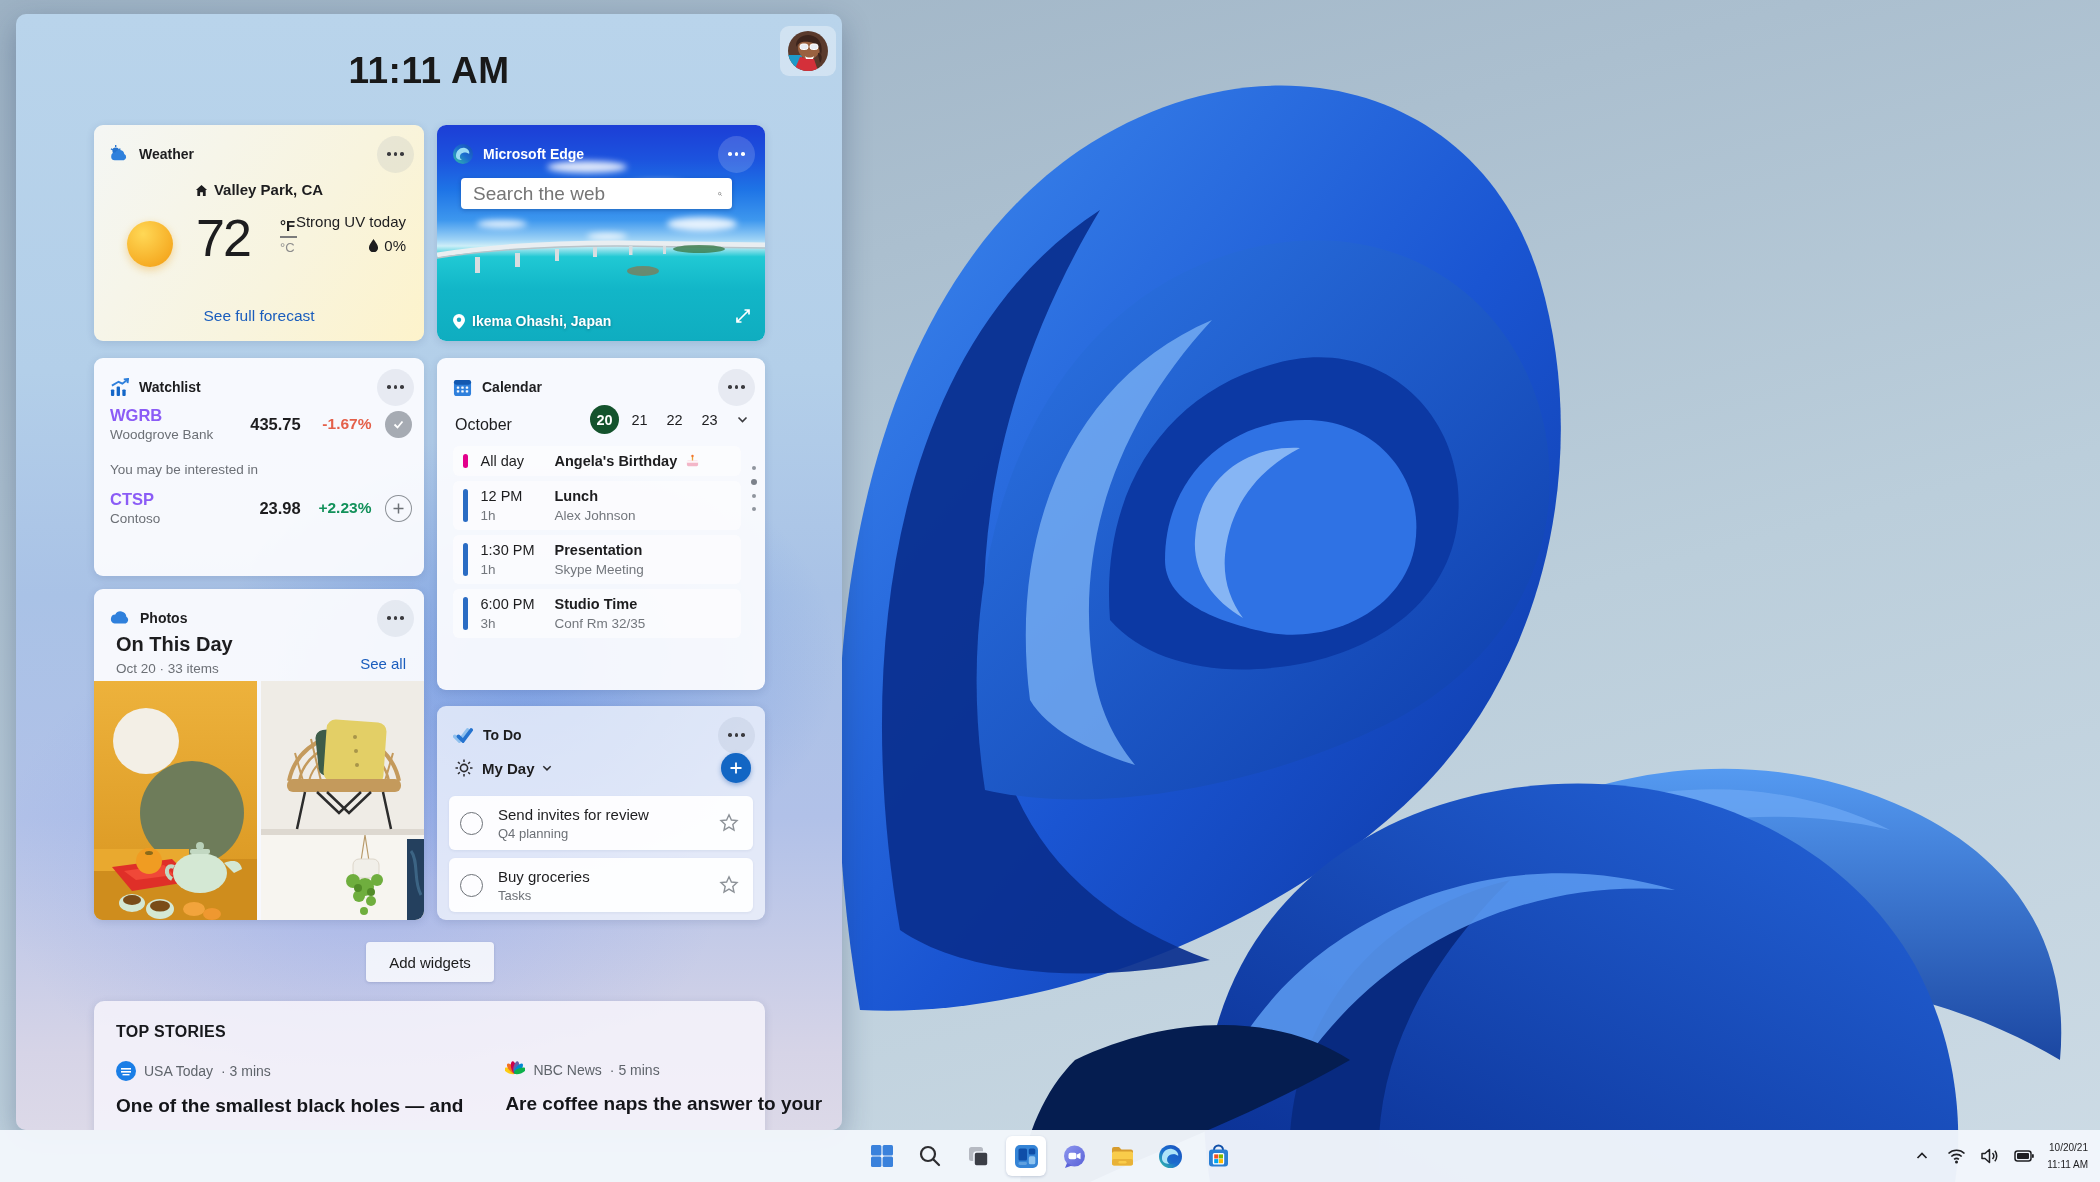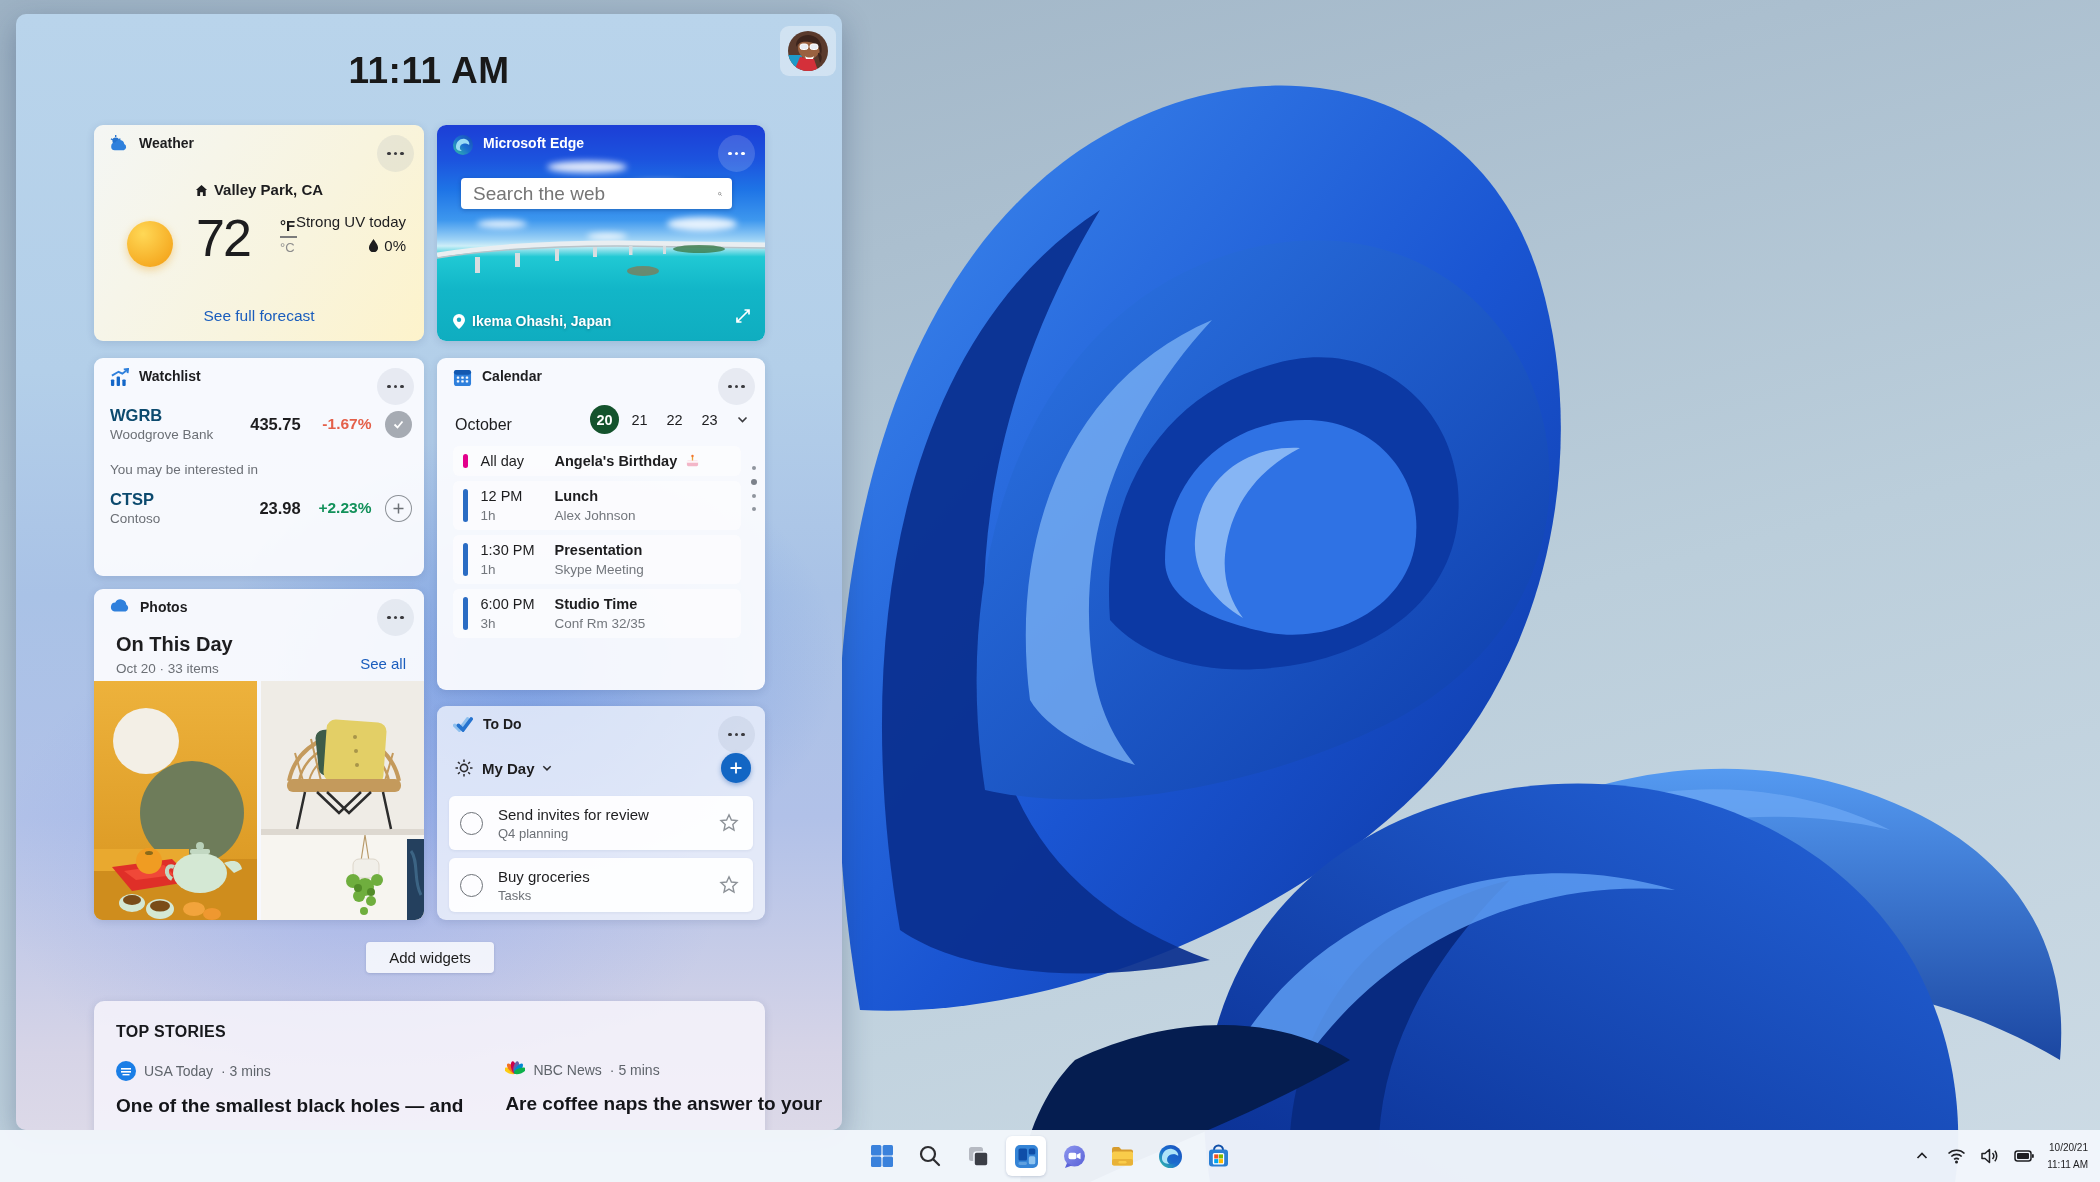--- a/index.html
+++ b/index.html
@@ -23,21 +23,21 @@
   .panel-time { position:absolute; top:36px; left:0; right:0; text-align:center;
     font-size:37px; font-weight:600; color:#191919; letter-spacing:.5px; }
   .avatar-btn { position:absolute; top:12px; right:6px; width:56px; height:50px; border:none;
     border-radius:9px; background:rgba(255,255,255,.35); cursor:pointer;
     display:flex; align-items:center; justify-content:center; }
 
   
   .card { position:absolute; border-radius:9px; background:rgba(253,253,255,.92);
     box-shadow:0 2px 8px rgba(30,50,100,.14); }
   .card-head { position:absolute; top:10px; left:16px; right:10px; height:38px;
-    display:flex; align-items:flex-start; }
+    display:flex; align-items:center; }
   .card-title { margin-left:10px; font-size:14px; font-weight:700; color:#1d1d1f; }
   .dots-btn { margin-left:auto; width:37px; height:37px; border:none; border-radius:50%;
     background:rgba(125,138,160,.13); cursor:pointer;
     display:flex; align-items:center; justify-content:center; gap:3px; }
   .dots-btn i { width:3.6px; height:3.6px; border-radius:50%; background:#3b3b3f; }
   .dots-btn.light { background:rgba(255,255,255,.16); }
   .dots-btn.light i { background:#fff; }
 
   .c-weather { left:78px; top:111px; width:330px; height:216px;
     background:linear-gradient(125deg,#f4f6f4 0%,#f8f4de 60%,#fdf3cb 100%); }
@@ -78,21 +78,21 @@
     padding:0 10px 0 12px; }
   .edge-search input { border:none; outline:none; flex:1; font-size:19px; color:#3a3a3a;
     font-family:"Liberation Sans",sans-serif; background:transparent; }
   .edge-loc { position:absolute; left:16px; bottom:12px; display:flex; align-items:flex-end; gap:7px;
     color:#fff; font-size:14px; font-weight:700; text-shadow:0 1px 3px rgba(0,40,60,.4); }
   .edge-expand { position:absolute; right:14px; bottom:13px; cursor:pointer; }
 
   
   .stock-row { position:absolute; left:16px; right:12px; display:flex; align-items:center; cursor:pointer; }
   .stock-row .tick { width:124px; }
-  .stock-row .tick .t { font-size:16.5px; font-weight:600; color:#0c4a6e; }
+  .stock-row .tick .t { font-size:16.5px; font-weight:600; color:#8b5cf6; }
   .stock-row .tick .co { font-size:13.5px; color:#6c7076; margin-top:2px; }
   .stock-row .price { width:70px; text-align:right; font-size:16.5px; font-weight:600; color:#1d1d1f; }
   .stock-row .chg { width:72px; text-align:right; font-size:15.5px; font-weight:600; }
   .chg.down { color:#e4604a; } .chg.up { color:#12915a; }
   .stock-ic { margin-left:14px; width:27px; height:27px; border-radius:50%;
     display:flex; align-items:center; justify-content:center; }
   .stock-ic.done { background:#a6abb3; color:#fff; font-size:14px; }
   .stock-ic.add { border:1.6px solid #8d9298; color:#6c7076; font-size:17px; font-weight:400; }
   .watch-hint { position:absolute; left:16px; top:104px; font-size:13.5px; color:#6c7076; }
 
@@ -140,21 +140,21 @@
     border-radius:6px; box-shadow:0 1px 3px rgba(40,60,110,.08); display:flex; align-items:center;
     margin-bottom:8px; cursor:pointer; }
   .task-list { position:absolute; top:90px; left:0; right:0; }
   .task .chk { width:23px; height:23px; border:1.7px solid #6d7278; border-radius:50%;
     margin:0 15px 0 11px; flex:none; cursor:pointer; background:transparent; }
   .task .tt { font-size:15px; color:#1d1d1f; }
   .task .ts { font-size:13px; color:#6c7076; margin-top:3px; }
   .task .star { margin-left:auto; margin-right:14px; cursor:pointer; display:flex; }
 
   
-  .add-widgets { position:absolute; left:350px; top:928px; width:128px; height:31px; border:none;
+  .add-widgets { position:absolute; left:350px; top:928px; width:128px; height:40px; border:none;
     border-radius:4px; background:rgba(255,255,255,.8); font-family:"Liberation Sans",sans-serif;
     font-size:15px; color:#1b1b1b; cursor:pointer; box-shadow:0 1px 3px rgba(30,50,100,.18); }
   .ts-title { position:absolute; left:22px; top:22px; font-size:16px; font-weight:700;
     color:#17181c; letter-spacing:.3px; }
   .ts-grid { position:absolute; left:22px; right:22px; top:60px; display:grid;
     grid-template-columns:1fr 1fr; column-gap:42px; }
   .story { cursor:pointer; }
   .story .src { display:flex; align-items:center; gap:8px; font-size:14px; color:#5f646b; }
   .story .hd { margin-top:14px; font-size:19px; font-weight:700; color:#141519; white-space:nowrap; }
 

